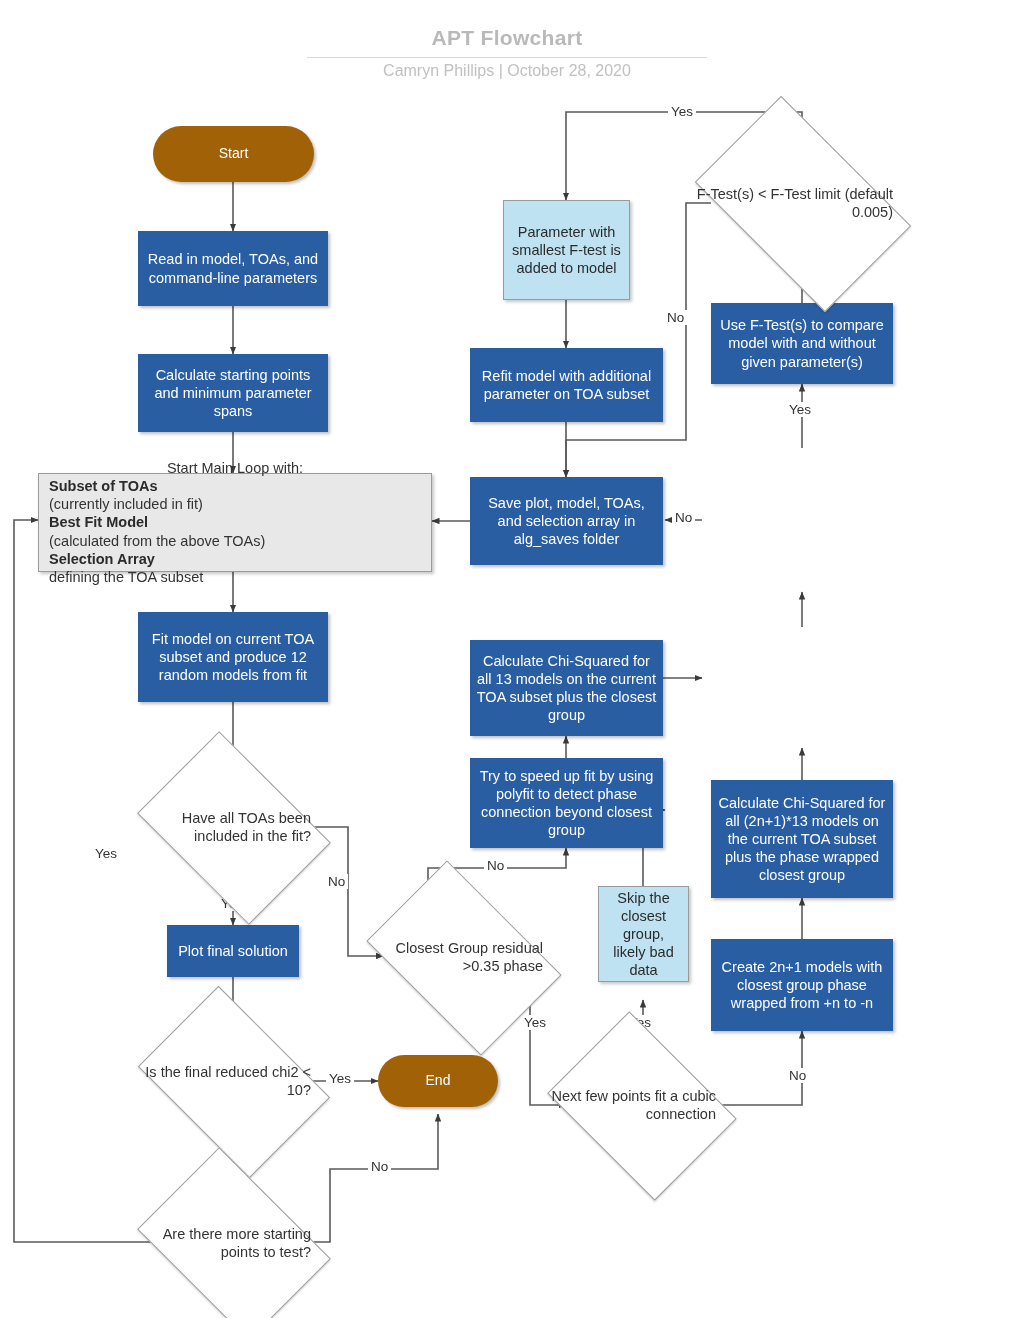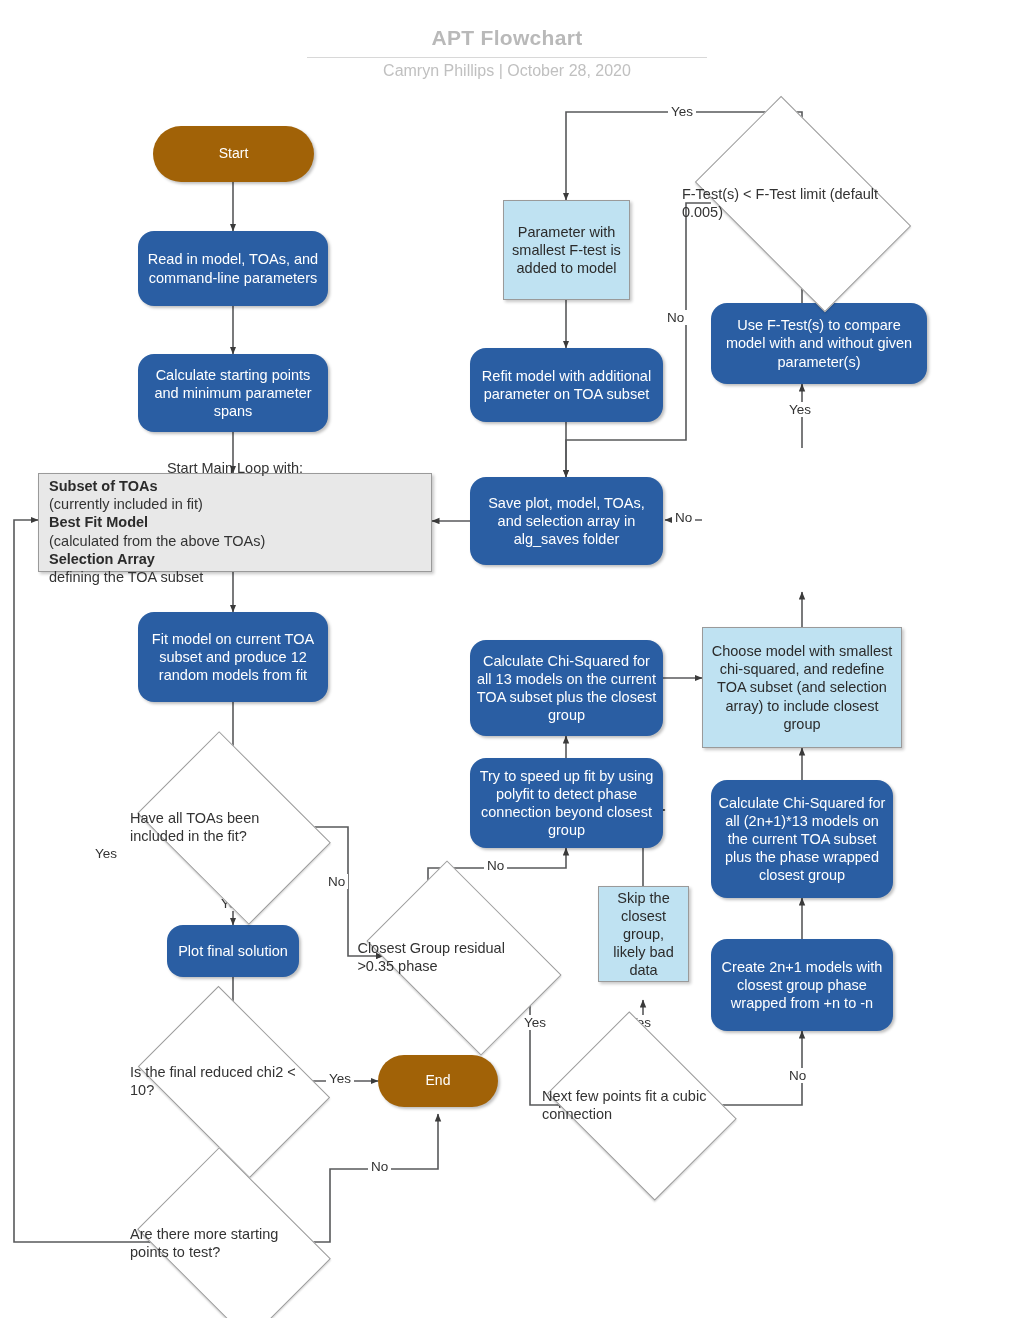--- a/index.html
+++ b/index.html
@@ -28,39 +28,39 @@
     position:absolute;box-sizing:border-box;
     display:flex;align-items:center;justify-content:center;text-align:center;
     line-height:1.25;
   }
   .node span{display:block;width:100%;padding:0 6px;box-sizing:border-box;}
   .terminator{
     background:#a16207;color:#ffffff;border-radius:32px;font-size:14px;
     box-shadow:2px 2px 3px rgba(0,0,0,.25);
   }
   .process{
-    background:#2a5ea3;color:#ffffff;border-radius:16px;font-size:14.5px;
+    background:#2a5ea3;color:#ffffff;border-radius:0;font-size:14.5px;
     box-shadow:2px 2px 3px rgba(0,0,0,.25);
   }
   .highlight{
     background:#bfe2f2;color:#2b2b2b;border:1px solid #9a9a9a;font-size:14.5px;
     box-shadow:2px 2px 3px rgba(0,0,0,.22);
   }
   .loopbox{
     background:#e8e8e8;color:#333333;border:1px solid #9a9a9a;font-size:14.5px;
     box-shadow:2px 2px 3px rgba(0,0,0,.22);
     align-items:center;justify-content:flex-end;
   }
   .loopbox span{padding:0 10px;text-align:left;}
   .loopbox .ll-head{text-align:center;}
   .loopbox b{font-weight:bold;color:#2b2b2b;}
   
   .decision{
     position:absolute;
-    display:flex;align-items:center;justify-content:center;text-align:left;
+    display:flex;align-items:center;justify-content:center;text-align:right;
     font-size:14.5px;color:#333333;line-height:1.25;
     z-index:2;
   }
   .decision .dshape{
     position:absolute;left:0;top:0;width:100%;height:100%;
     background:#ffffff;border:1px solid #9a9a9a;
     transform:rotate(45deg);
     box-shadow:1px 1px 2px rgba(0,0,0,.18);
     z-index:-1;
   }
@@ -224,28 +224,25 @@
   <div class="decision" style="left:566px;top:1048px;width:150px;height:114px;">
     <div class="dshape"></div>
     <span>Next few points fit a cubic connection</span>
   </div>
 
   <div class="decision" style="left:711px;top:143px;width:182px;height:120px;">
     <div class="dshape"></div>
     <span>F-Test(s) &lt; F-Test limit (default 0.005)</span>
   </div>
 
-  <div class="node process" style="left:711px;top:303px;width:216px;height:81px;">
+  <div class="node process" style="left:711px;top:303px;width:182px;height:81px;">
     <span>Use F-Test(s) to compare model with and without given parameter(s)</span>
   </div>
 
 
-  <div class="node highlight" style="left:702px;top:627px;width:200px;height:121px;">
-    <span>Choose model with smallest chi-squared, and redefine TOA subset (and selection array) to include closest group</span>
-  </div>
 
   <div class="node process" style="left:711px;top:780px;width:182px;height:118px;">
     <span>Calculate Chi-Squared for all (2n+1)*13 models on the current TOA subset plus the phase wrapped closest group</span>
   </div>
 
   <div class="node process" style="left:711px;top:939px;width:182px;height:92px;">
     <span>Create 2n+1 models with closest group phase wrapped from +n to -n</span>
   </div>
 
   <div class="elabel" style="left:668px;top:104px;">Yes</div>

